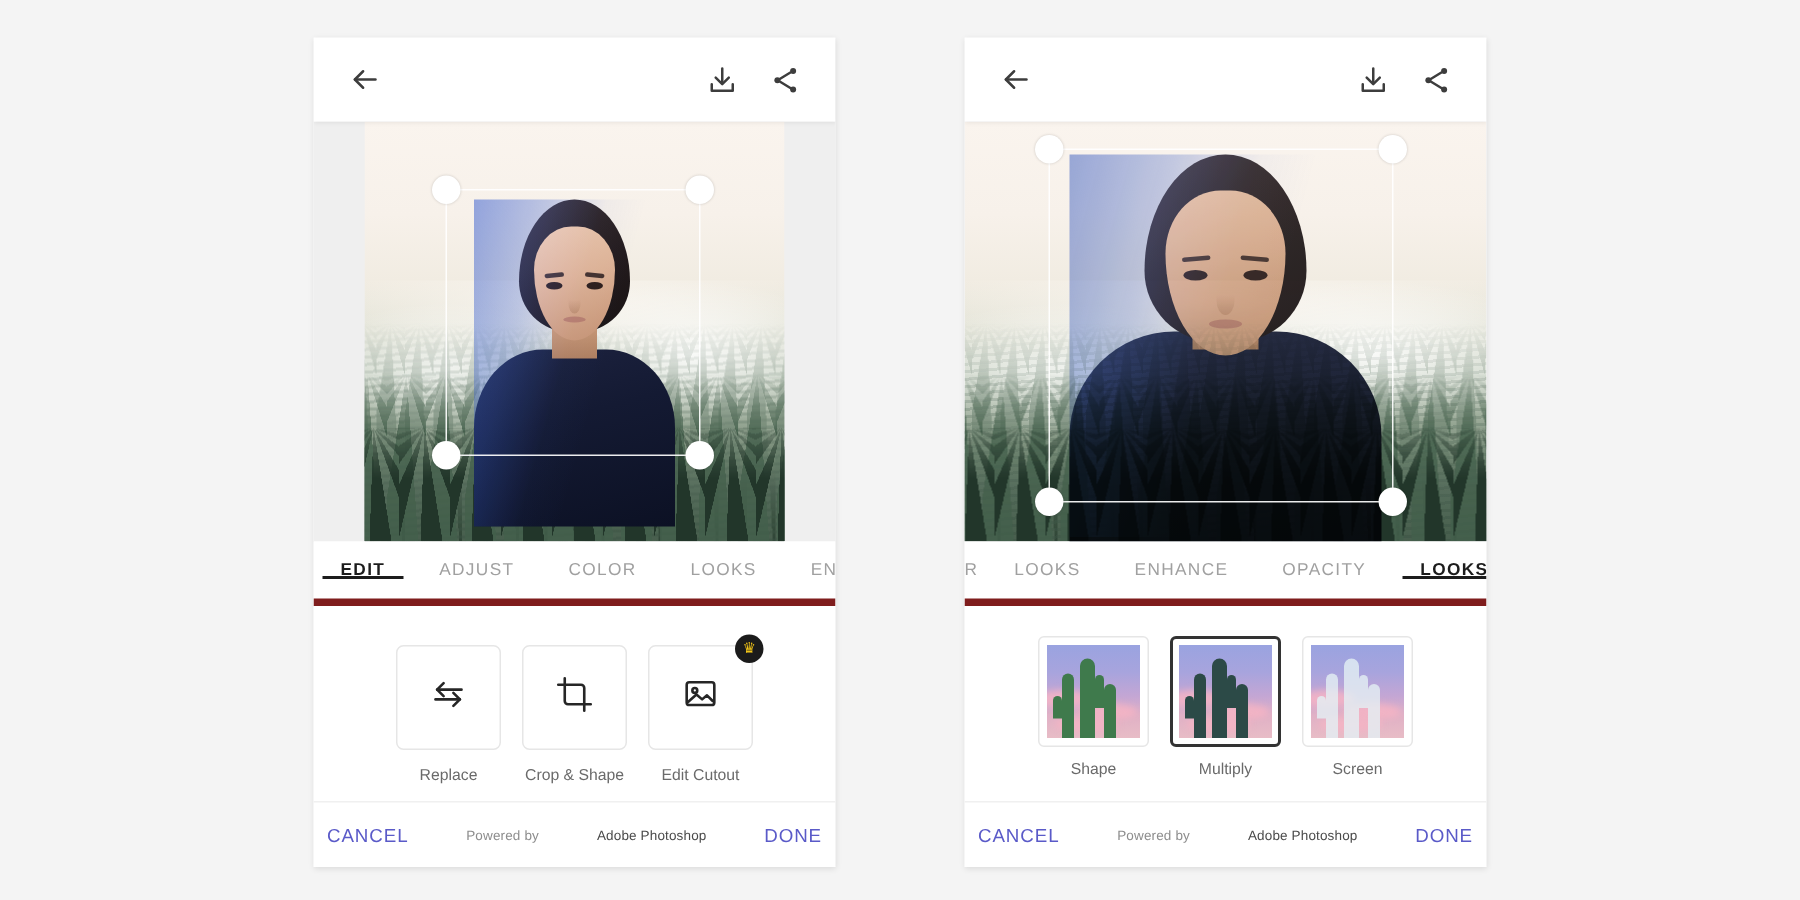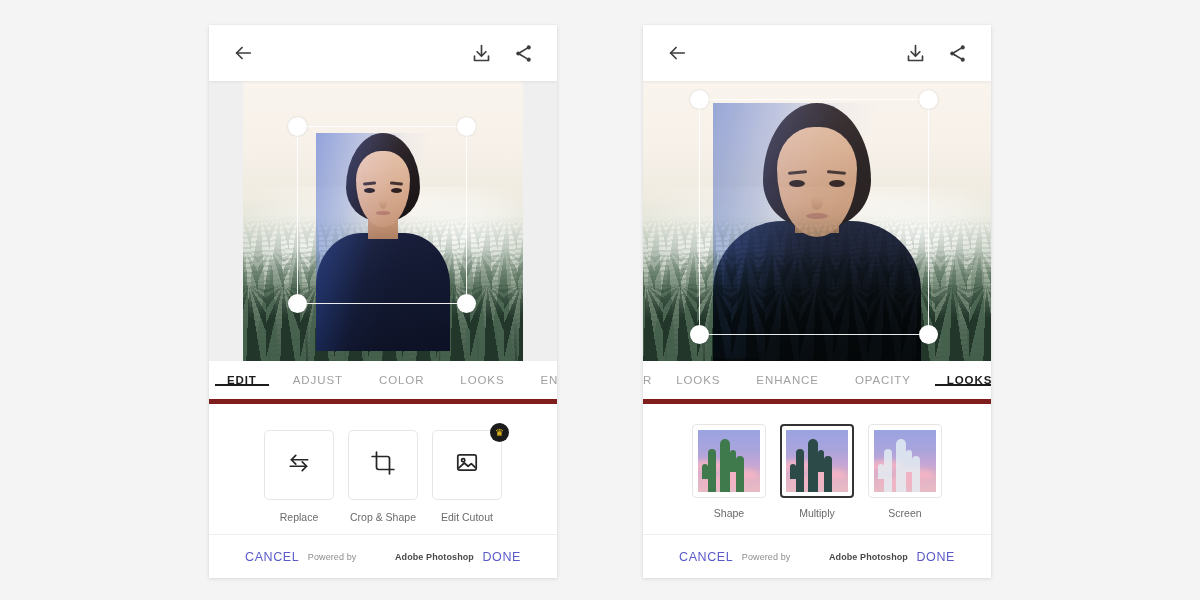--- a/index.html
+++ b/index.html
@@ -412,37 +412,37 @@
     color: #6a6a6a;
     text-align: center;
   }
 
   
   .bottombar {
     flex: 0 0 44px;
     display: flex;
     align-items: center;
     justify-content: space-between;
-    padding: 0 36px;
+    padding: 0 9px;
     box-sizing: border-box;
     background: #ffffff;
     border-top: 1px solid #f0f0f0;
   }
   .action-btn {
     font-size: 12.5px;
     letter-spacing: 0.6px;
     color: #5a5ac8;
     font-weight: normal;
   }
   .powered {
     font-size: 9px;
     color: #8d8d8d;
     letter-spacing: 0.1px;
   }
-  .powered b { color: #4a4a4a; font-weight: bold; margin-left: 36px; }
+  .powered b { color: #4a4a4a; font-weight: normal; margin-left: 36px; }
 </style>
 </head>
 <body>
 
 <div class="panel panel-left">
 
   <div class="topbar">
     <div class="icon-btn">
       <svg width="22" height="22" viewBox="0 0 24 24" fill="none" stroke="currentColor" stroke-width="1.8" stroke-linecap="round" stroke-linejoin="round">
         <line x1="20" y1="12" x2="5" y2="12"></line>

